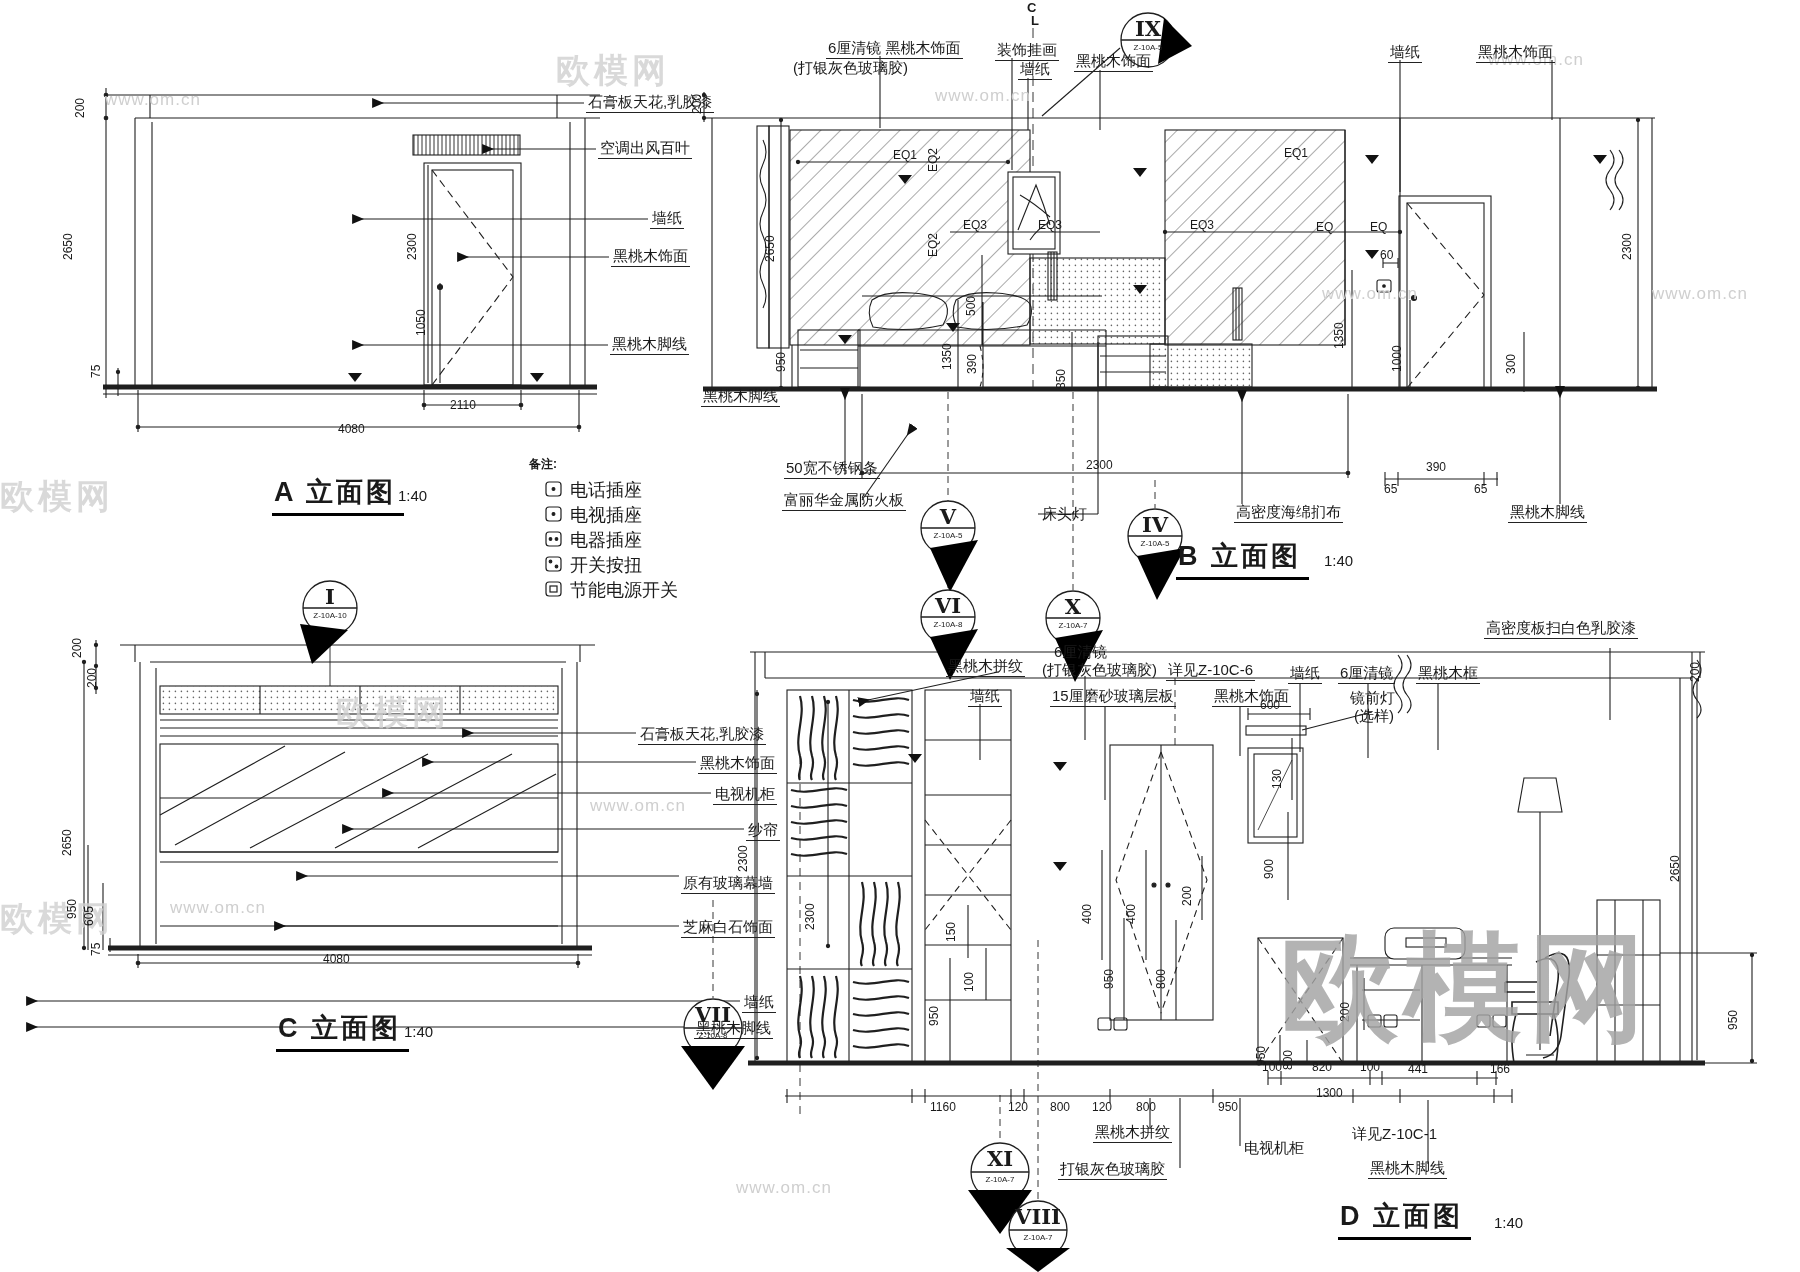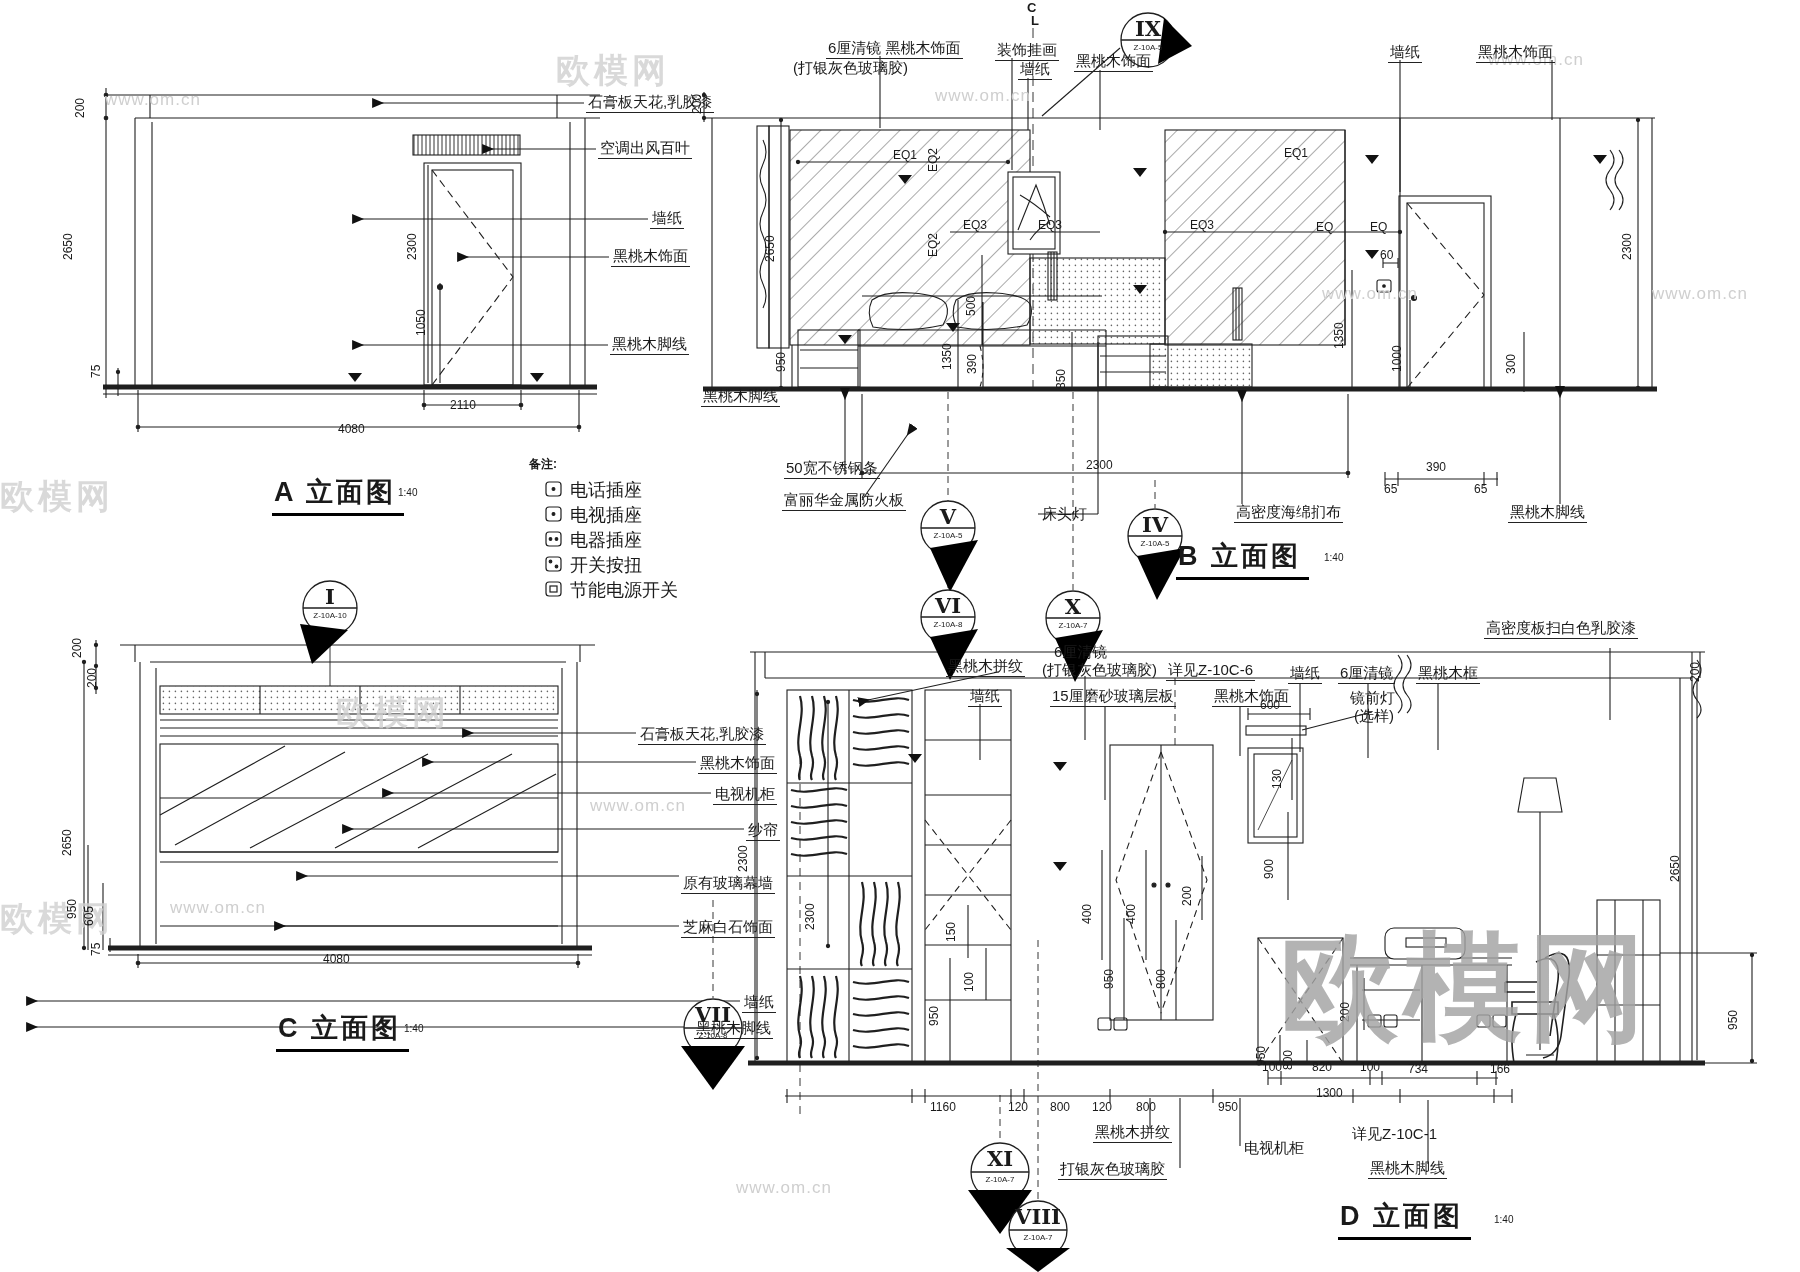--- a/index.html
+++ b/index.html
@@ -6,21 +6,21 @@
   #sheet{position:relative;width:1800px;height:1272px;background:#ffffff;overflow:hidden;
          font-family:"Liberation Sans","DejaVu Sans",sans-serif;color:#1a1a1a;}
   svg{position:absolute;left:0;top:0;z-index:1;}
   .co{position:absolute;z-index:6;font-size:15px;line-height:1.1;white-space:nowrap;
       border-bottom:1px solid #222;padding:0 2px 1px 2px;}
   .dim{position:absolute;z-index:6;font-size:12px;white-space:nowrap;}
   .dimv{position:absolute;z-index:6;font-size:12px;white-space:nowrap;
         transform:rotate(-90deg);transform-origin:left bottom;height:14px;}
   .ttl{position:absolute;z-index:7;font-size:27px;font-weight:bold;letter-spacing:3px;
        border-bottom:3px solid #000;padding:0 8px 3px 2px;}
-  .scl{position:absolute;z-index:7;font-size:10px;}
+  .scl{position:absolute;z-index:7;font-size:15px;}
   .mnum{position:absolute;z-index:7;width:56px;text-align:center;
         font-family:"DejaVu Serif","Liberation Serif",serif;font-size:21px;font-weight:bold;}
   .mref{position:absolute;z-index:7;width:56px;text-align:center;font-size:8px;}
   .cl{position:absolute;z-index:7;font-size:13px;font-weight:bold;}
   .lg{position:absolute;z-index:6;font-size:18px;}
   .lgt{position:absolute;z-index:6;font-size:12px;font-weight:bold;}
   .wm{position:absolute;z-index:5;font-size:17px;color:#cfcfcf;letter-spacing:1px;}
   .wmv{position:absolute;z-index:5;font-size:15px;color:#d2d2d2;transform:rotate(-90deg);transform-origin:left bottom;}
   .wmb{position:absolute;z-index:5;font-size:34px;font-weight:bold;color:#d0d0d0;letter-spacing:4px;opacity:.8;}
   .wmbig{position:absolute;z-index:8;font-size:118px;font-weight:900;color:#a3a3a3;
@@ -483,21 +483,21 @@
 <div class="dimv" style="left:1276px;top:865px">900</div>
 <div class="dimv" style="left:1268px;top:1052px">950</div>
 <div class="dimv" style="left:1295px;top:1056px">800</div>
 <div class="dimv" style="left:1352px;top:1008px">200</div>
 <div class="dimv" style="left:1740px;top:1016px">950</div>
 <div class="dimv" style="left:1702px;top:668px">200</div>
 <div class="dimv" style="left:1682px;top:868px">2650</div>
 <div class="dim" style="left:1262px;top:1060px">100</div>
 <div class="dim" style="left:1312px;top:1060px">820</div>
 <div class="dim" style="left:1360px;top:1060px">100</div>
-<div class="dim" style="left:1408px;top:1062px">734</div>
+<div class="dim" style="left:1408px;top:1062px">441</div>
 <div class="dim" style="left:1490px;top:1062px">166</div>
 <div class="dim" style="left:930px;top:1100px">1160</div>
 <div class="dim" style="left:1008px;top:1100px">120</div>
 <div class="dim" style="left:1050px;top:1100px">800</div>
 <div class="dim" style="left:1092px;top:1100px">120</div>
 <div class="dim" style="left:1136px;top:1100px">800</div>
 <div class="dim" style="left:1218px;top:1100px">950</div>
 <div class="dim" style="left:1316px;top:1086px">1300</div>
 <div class="ttl" style="left:1338px;top:1198px">D 立面图</div>
 <div class="scl" style="left:1494px;top:1214px">1:40</div>

